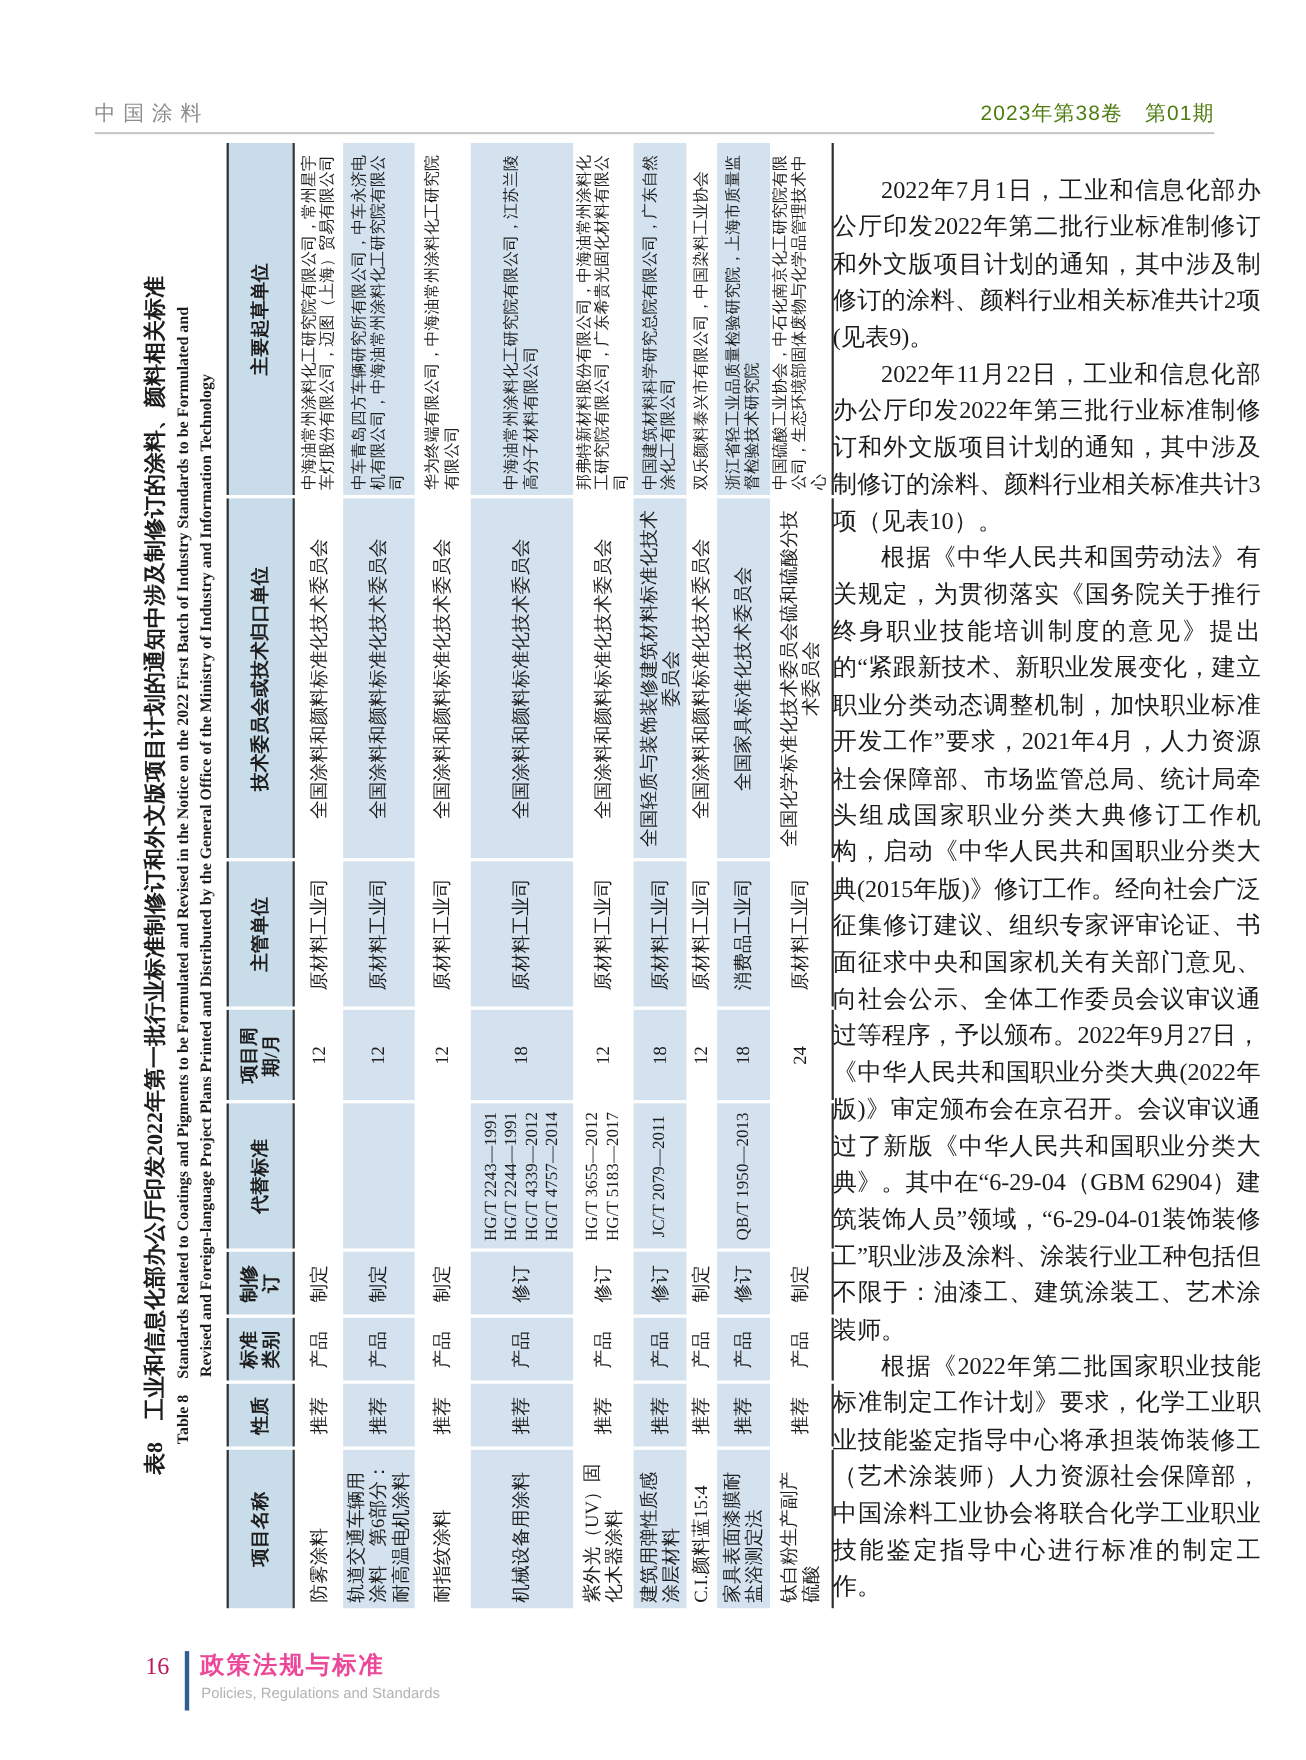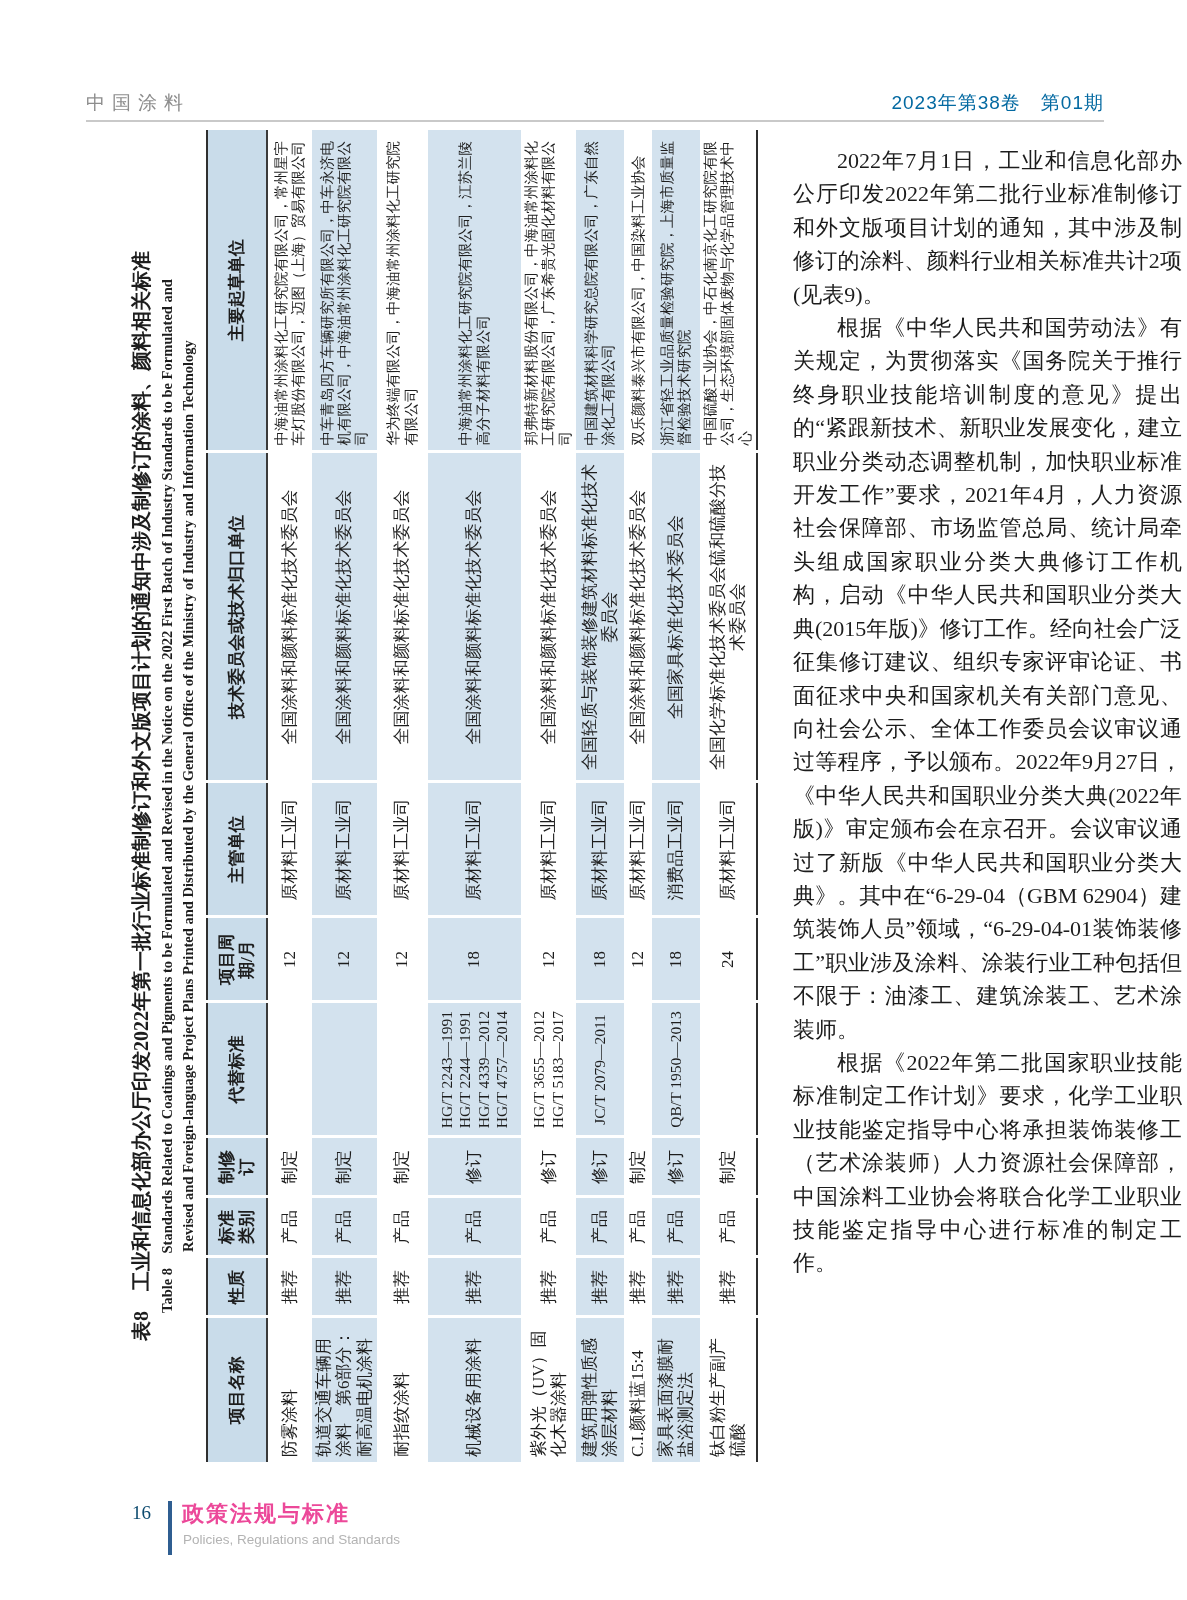--- a/index.html
+++ b/index.html
@@ -3,21 +3,21 @@
 <meta charset="utf-8">
 <style>
   html,body{margin:0;padding:0;background:#e8e8e8;}
   .page{position:relative;width:1187px;height:1600px;background:#ffffff;margin:0 auto;
         font-family:"Liberation Serif", serif;overflow:hidden;}
 
   
   .journal-name{position:absolute;left:86px;top:90px;font-family:"Liberation Sans",sans-serif;
                 font-size:19px;color:#8d8d8d;letter-spacing:7px;font-weight:500;}
   .issue-info{position:absolute;right:83px;top:90px;font-family:"Liberation Sans",sans-serif;
-              font-size:19px;color:#0369a1;letter-spacing:1px;}
+              font-size:19px;color:#4d7c0f;letter-spacing:1px;}
   .header-rule{position:absolute;left:86px;top:120px;width:1018px;height:2px;background:#c9c9c9;}
 
   
   .table-rot-wrap{position:absolute;left:128px;top:130px;width:620px;height:1332px;}
   .table-rot{position:absolute;left:0;top:0;width:1332px;height:620px;
              transform-origin:0 0;transform:rotate(-90deg) translateX(-1332px);}
   .tbl-title-cn{text-align:center;font-size:20px;font-weight:bold;color:#1d1d1d;line-height:26px;}
   .tbl-title-en{text-align:center;font-size:14.5px;font-weight:bold;color:#1d1d1d;line-height:21px;margin-top:3px;}
   table.std{border-collapse:collapse;table-layout:fixed;width:1332px;margin-top:7px;
             border-top:2px solid #2f2f2f;border-bottom:2px solid #2f2f2f;}
@@ -37,26 +37,26 @@
   table.std tbody tr:nth-child(6){height:48px;}
   table.std tbody tr:nth-child(7){height:28px;}
   table.std tbody tr:nth-child(8){height:48px;}
   table.std tbody tr:nth-child(9){height:46px;}
   table.std td.c0{text-align:left;padding:1px 5px;}
   table.std td.c4{white-space:pre-line;font-size:15.5px;}
   table.std td.c7{font-size:17px;}
   table.std td.c8{text-align:left;font-size:14.5px;padding:2px 5px;}
 
   
-  .body-col{position:absolute;left:757px;top:144px;width:389px;margin-left:36px;}
+  .body-col{position:absolute;left:757px;top:156px;width:389px;}
   .body-col p{margin:0;text-indent:2em;font-size:22px;line-height:33.4px;
               text-align:justify;color:#1c1c1c;}
 
   
-  .page-number{position:absolute;left:132px;top:1502px;font-size:19px;color:#0c4a6e;}
+  .page-number{position:absolute;left:132px;top:1502px;font-size:22px;color:#be185d;}
   .footer-bar{position:absolute;left:168px;top:1501px;width:4px;height:54px;background:var(--bar);}
   .footer-cn{position:absolute;left:182px;top:1499px;font-family:"Liberation Sans",sans-serif;
              font-size:22px;font-weight:bold;color:#ec4899;letter-spacing:2px;}
   .footer-en{position:absolute;left:183px;top:1532px;font-family:"Liberation Sans",sans-serif;
              font-size:13.5px;color:#b3b3b3;text-align:center;}
 </style>
 </head>
 <body>
 
 <div class="page">
@@ -204,20 +204,21 @@
               <td class="c7">全国化学标准化技术委员会硫和硫酸分技术委员会</td>
               <td class="c8">中国硫酸工业协会，中石化南京化工研究院有限公司，生态环境部固体废物与化学品管理技术中心</td>
             </tr>
           </tbody>
       </table>
     </div>
   </div>
 
   <div class="body-col">
       <p>2022年7月1日，工业和信息化部办公厅印发2022年第二批行业标准制修订和外文版项目计划的通知，其中涉及制修订的涂料、颜料行业相关标准共计2项(见表9)。</p>
+      <p>2022年11月22日，工业和信息化部办公厅印发2022年第三批行业标准制修订和外文版项目计划的通知，其中涉及制修订的涂料、颜料行业相关标准共计3项（见表10）。</p>
       <p>根据《中华人民共和国劳动法》有关规定，为贯彻落实《国务院关于推行终身职业技能培训制度的意见》提出的“紧跟新技术、新职业发展变化，建立职业分类动态调整机制，加快职业标准开发工作”要求，2021年4月，人力资源社会保障部、市场监管总局、统计局牵头组成国家职业分类大典修订工作机构，启动《中华人民共和国职业分类大典(2015年版)》修订工作。经向社会广泛征集修订建议、组织专家评审论证、书面征求中央和国家机关有关部门意见、向社会公示、全体工作委员会议审议通过等程序，予以颁布。2022年9月27日，《中华人民共和国职业分类大典(2022年版)》审定颁布会在京召开。会议审议通过了新版《中华人民共和国职业分类大典》。其中在“6-29-04（GBM 62904）建筑装饰人员”领域，“6-29-04-01装饰装修工”职业涉及涂料、涂装行业工种包括但不限于：油漆工、建筑涂装工、艺术涂装师。</p>
       <p>根据《2022年第二批国家职业技能标准制定工作计划》要求，化学工业职业技能鉴定指导中心将承担装饰装修工（艺术涂装师）人力资源社会保障部，中国涂料工业协会将联合化学工业职业技能鉴定指导中心进行标准的制定工作。</p>
     </div>
 
   <div class="page-number">16</div>
   <div class="footer-bar"></div>
   <div class="footer-cn">政策法规与标准</div>
   <div class="footer-en">Policies, Regulations and Standards</div>
 
 </div>

